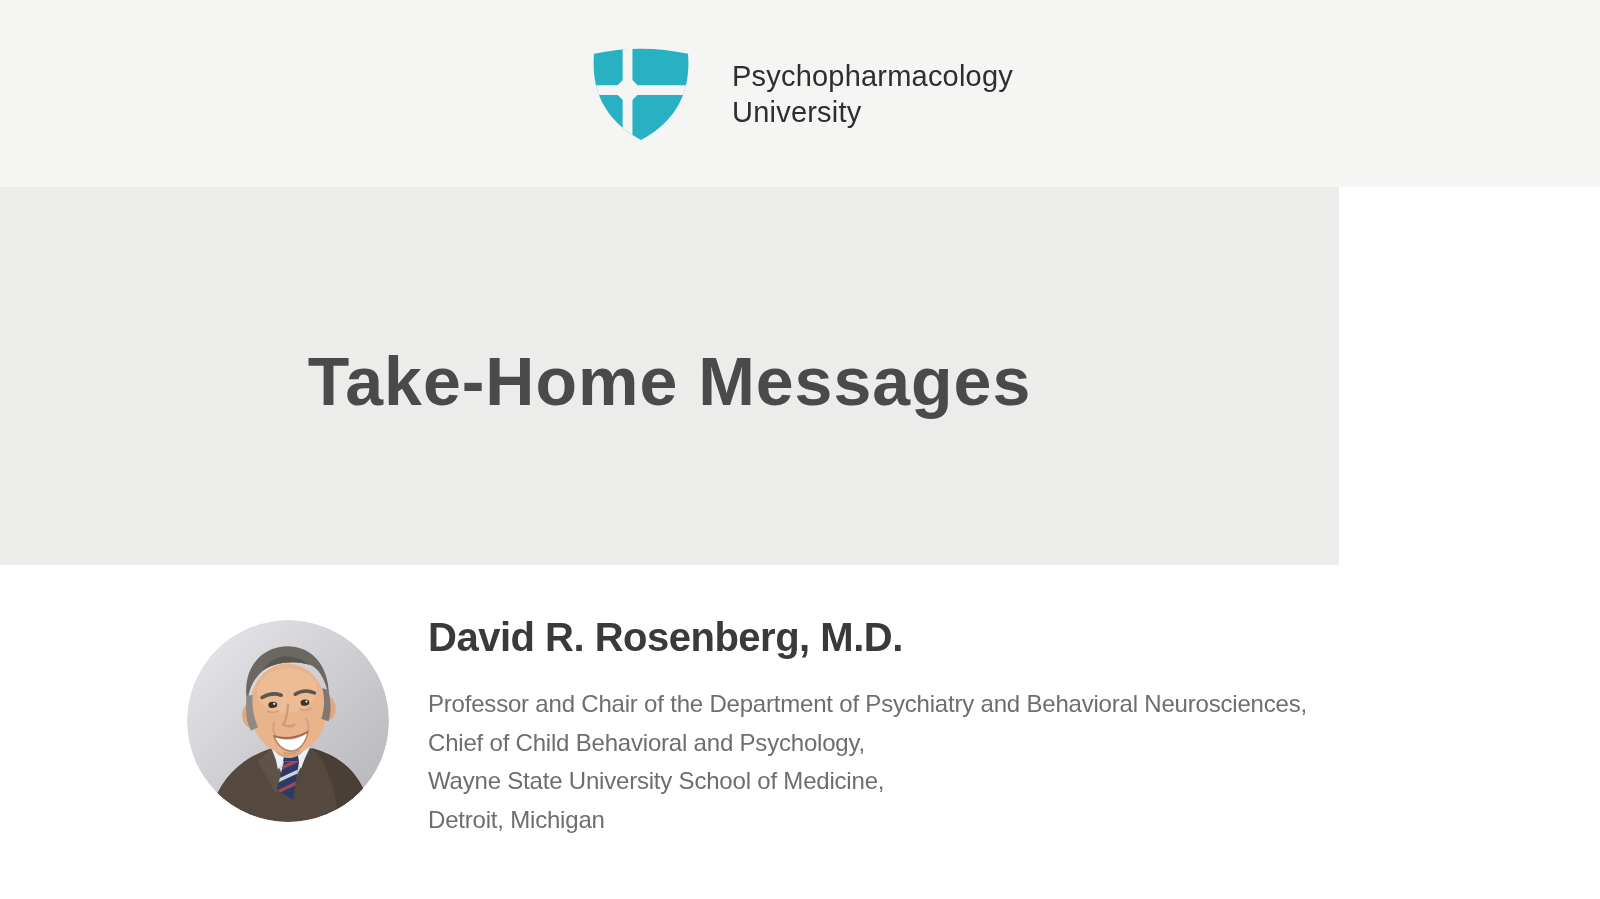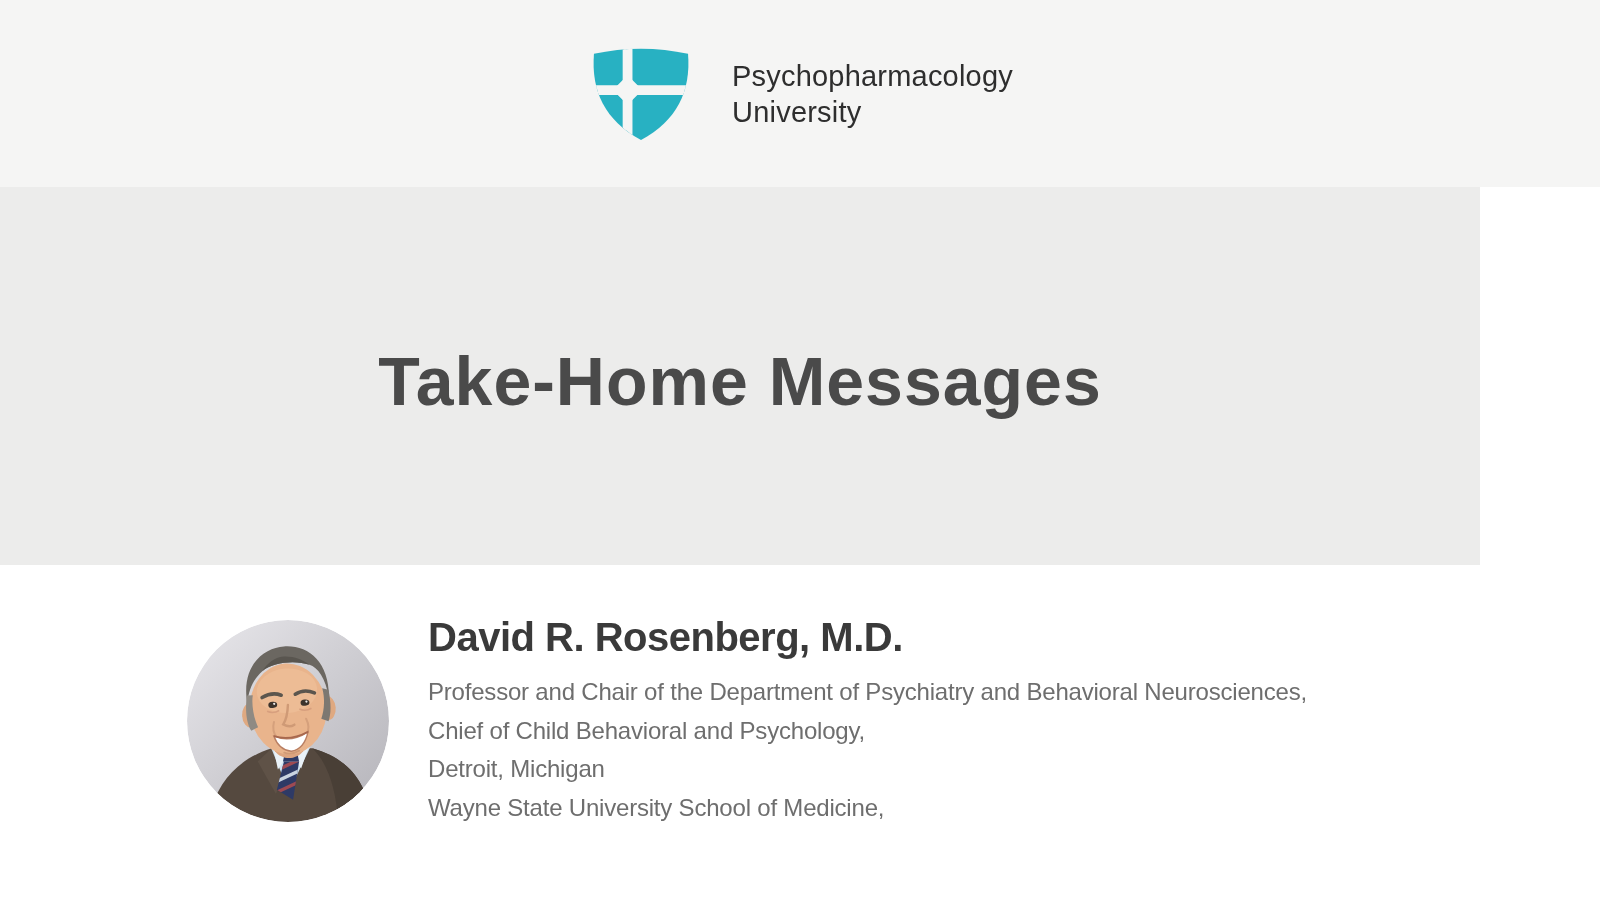--- a/index.html
+++ b/index.html
@@ -17,21 +17,21 @@
     display:flex;align-items:center;justify-content:center;gap:37px;
   }
   .logo-shield{width:108px;height:98px;display:block;}
   .wordmark{
     font-size:29px;line-height:36px;color:#2e2e2e;font-weight:400;
     letter-spacing:0.2px;
   }
 
   
   .banner{
-    position:absolute;left:0;top:187px;width:1480px;height:378px;
+    position:absolute;left:0;top:187px;width:1339px;height:378px;
     background:#ececeb;
     display:flex;align-items:center;justify-content:center;
   }
   .banner-title{
     font-size:68px;font-weight:bold;color:#4a4a4a;letter-spacing:1px;
     padding-top:10px;
   }
 
   
   .speaker{
@@ -41,21 +41,21 @@
   .avatar{
     position:absolute;left:187px;top:55px;width:202px;height:202px;
     border-radius:50%;overflow:hidden;display:block;
   }
   .speaker-info{position:absolute;left:428px;top:48px;}
   .speaker-name{
     font-size:40px;font-weight:bold;color:#3a3a3a;letter-spacing:-0.5px;
     line-height:48px;
   }
   .speaker-credentials{
-    margin-top:12px;font-size:24px;line-height:38.5px;color:#6e6e6e;
+    margin-top:24px;font-size:24px;line-height:38.5px;color:#6e6e6e;
     letter-spacing:-0.2px;
   }
 </style>
 </head>
 <body>
 
 <div class="header">
   <svg class="logo-shield" viewBox="0 0 110 100" aria-hidden="true">
     <defs>
       <clipPath id="shieldClip">
@@ -148,17 +148,17 @@
         <path d="M93,131 Q100,134 108,130" stroke="#cf9a76" stroke-width="1.8" fill="none" stroke-linecap="round"></path>
       </g>
     </g>
   </svg>
 
   <div class="speaker-info">
     <div class="speaker-name">David R. Rosenberg, M.D.</div>
     <div class="speaker-credentials">
       <div>Professor and Chair of the Department of Psychiatry and Behavioral Neurosciences,</div>
       <div>Chief of Child Behavioral and Psychology,</div>
+      <div>Wayne State University School of Medicine,</div>
       <div>Detroit, Michigan</div>
-      <div>Wayne State University School of Medicine,</div>
     </div>
   </div>
 </div>
 
 </body></html>

